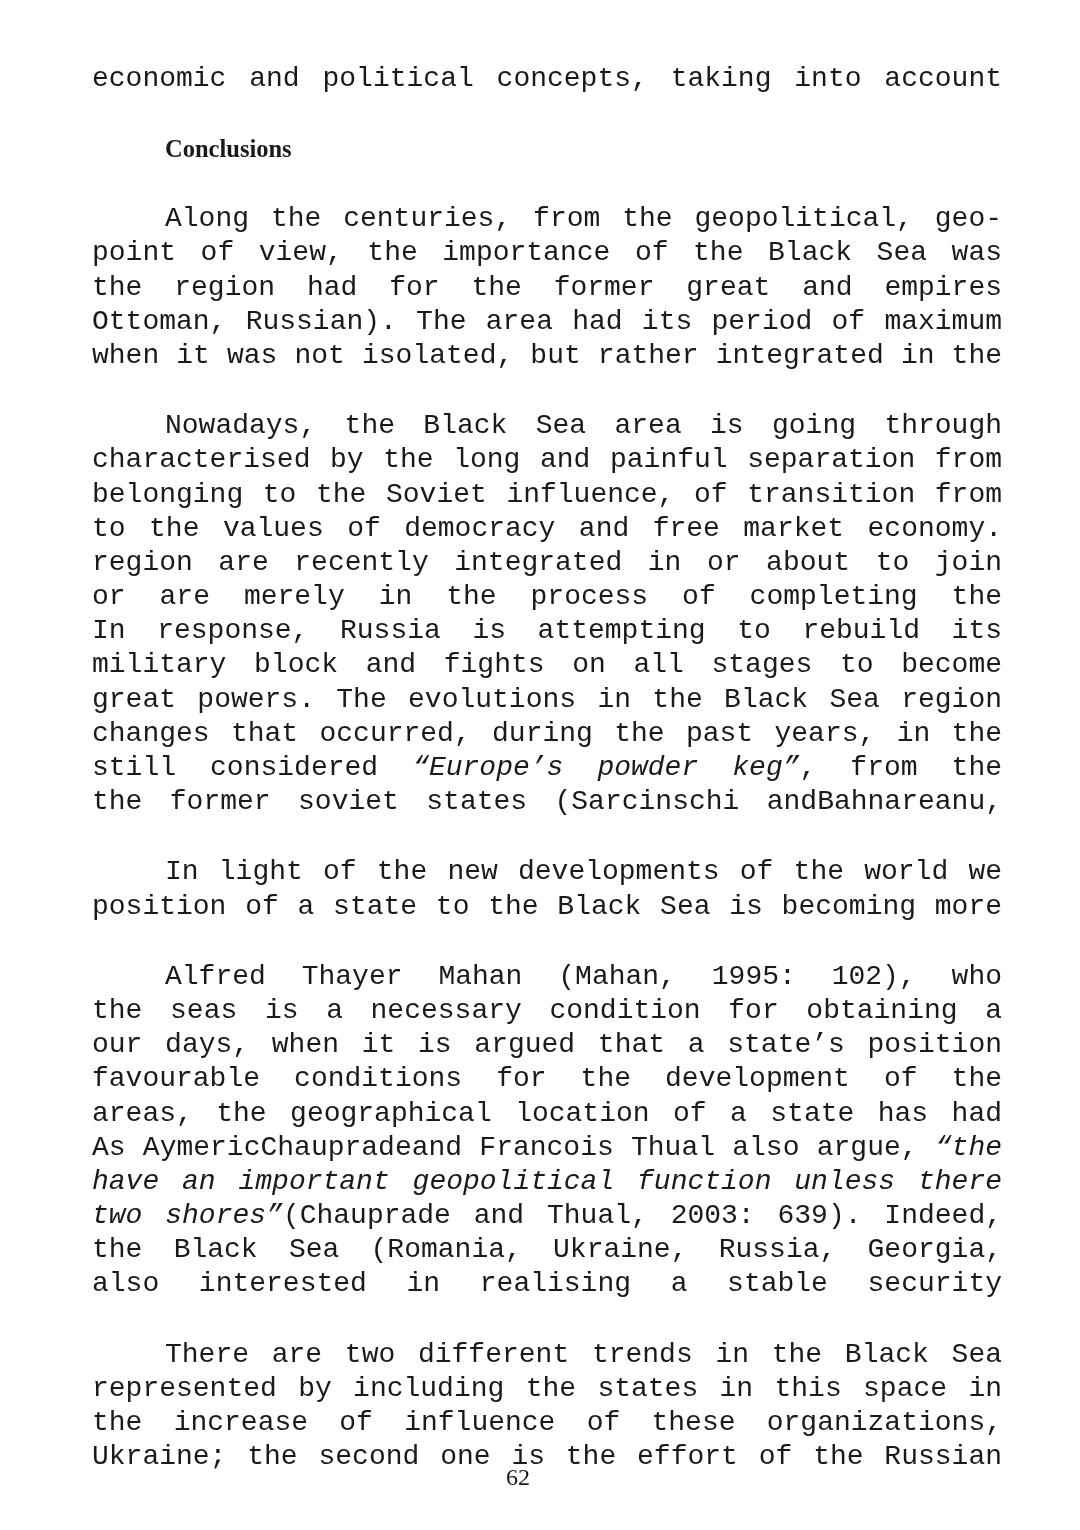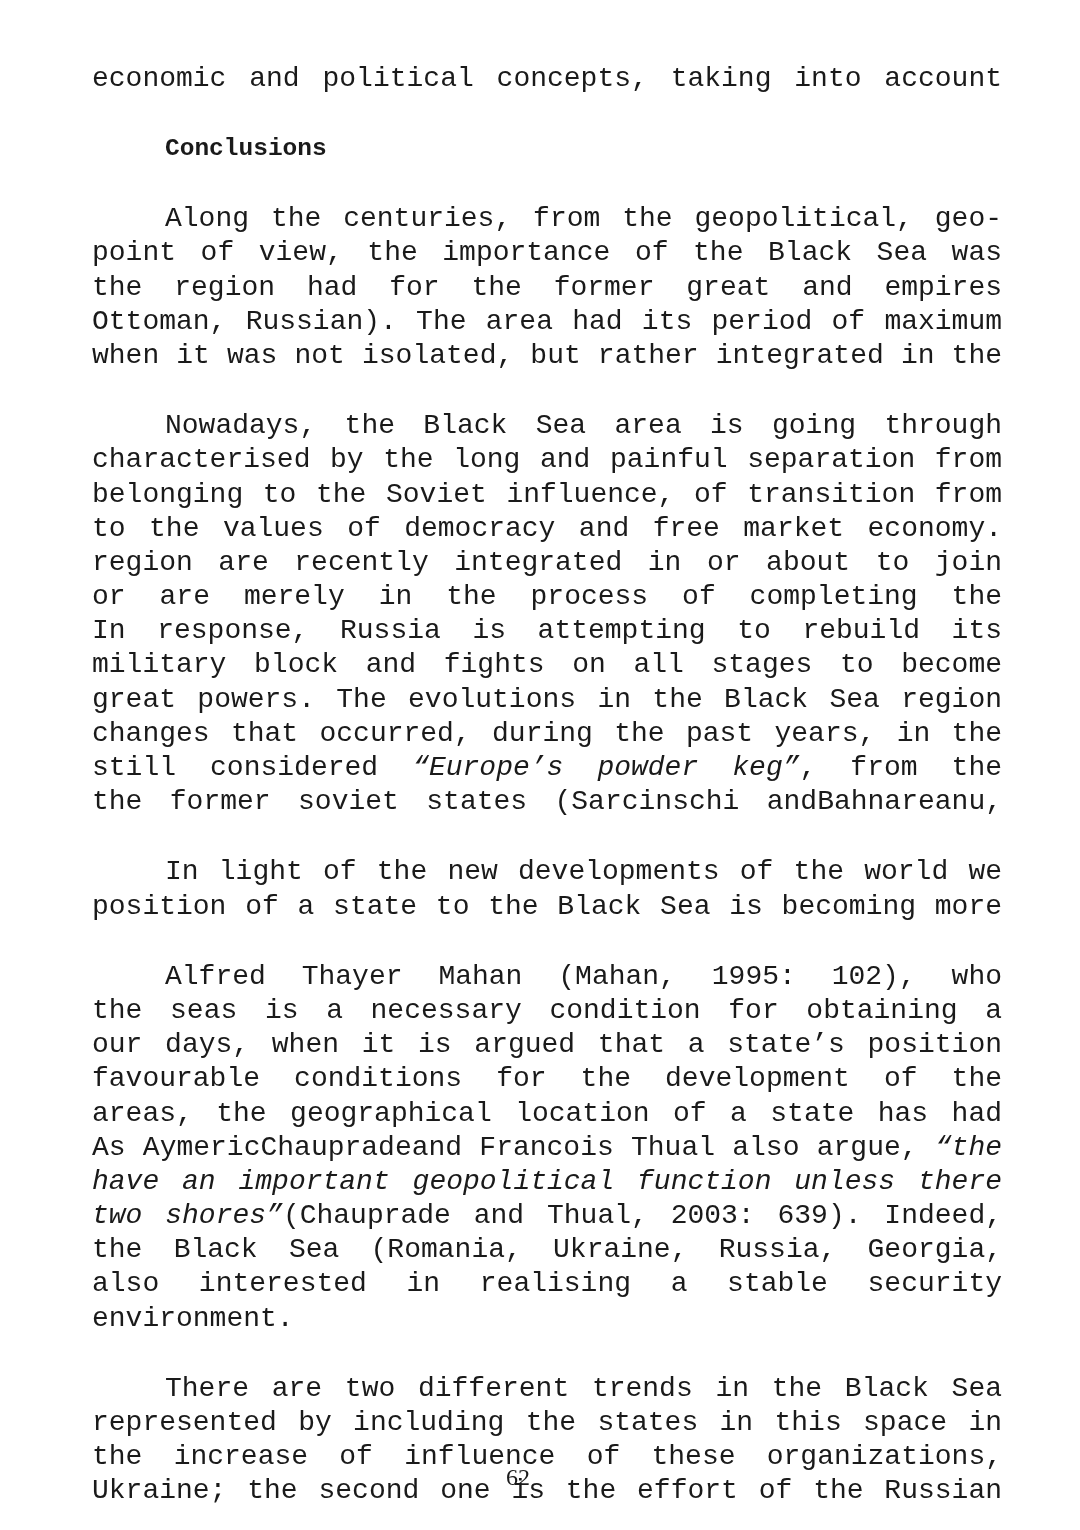--- a/index.html
+++ b/index.html
@@ -18,21 +18,20 @@
       width: 910px;
     }
     .gap { height: 36px; }
     .heading {
       display: block;
       height: 34px;
       line-height: 34px;
       font-size: 24.5px;
       font-weight: bold;
       padding-left: 73px;
-      font-family: Liberation Mono, monospace;
     }
     .para { display: block; }
     em { font-style: italic; }
     .page-number {
       position: absolute;
       left: 0;
       width: 1036px;
       top: 1462px;
       text-align: center;
       font-size: 24px;
@@ -102,21 +101,20 @@
     <span class="jl indent">Alfred Thayer Mahan (Mahan, 1995: 102), who thought that conquering</span>
     <span class="jl">the seas is a necessary condition for obtaining a dominant position, and up to</span>
     <span class="jl">our days, when it is argued that a state’s position next to a seashore creates</span>
     <span class="jl">favourable conditions for the development of the country and the neighbouring</span>
     <span class="jl">areas, the geographical location of a state has had major influence in its evolution.</span>
     <span class="jl"><span>As AymericChaupradeand Francois Thual also argue, </span><em>“the sea, by itself, cannot</em></span>
     <span class="jl"><em>have an important geopolitical function unless there are connections between the</em></span>
     <span class="jl"><em>two shores”</em><span>(Chauprade and Thual, 2003: 639). Indeed, the states neighbouring</span></span>
     <span class="jl">the Black Sea (Romania, Ukraine, Russia, Georgia, Turkey and Bulgaria), not</span>
     <span class="jl">also interested in realising a stable security environment and a healthy ecologic</span>
-    <span class="jl last">environment.</span>
   </div>
 
   <div class="para">
     <span class="jl indent">There are two different trends in the Black Sea area: the first one is</span>
     <span class="jl">represented by including the states in this space in the EU and in NATO and</span>
     <span class="jl">the increase of influence of these organizations, especially in Moldavia and</span>
     <span class="jl">Ukraine; the second one is the effort of the Russian Federation to include Ukraine</span>
   </div>
 
 </div>

